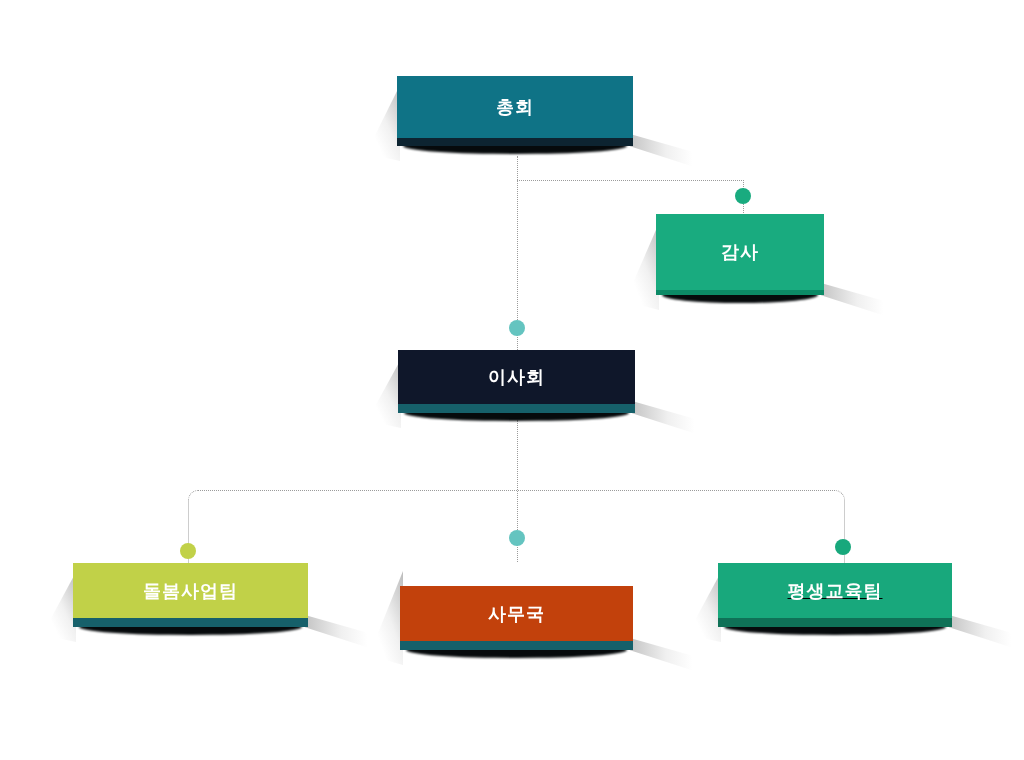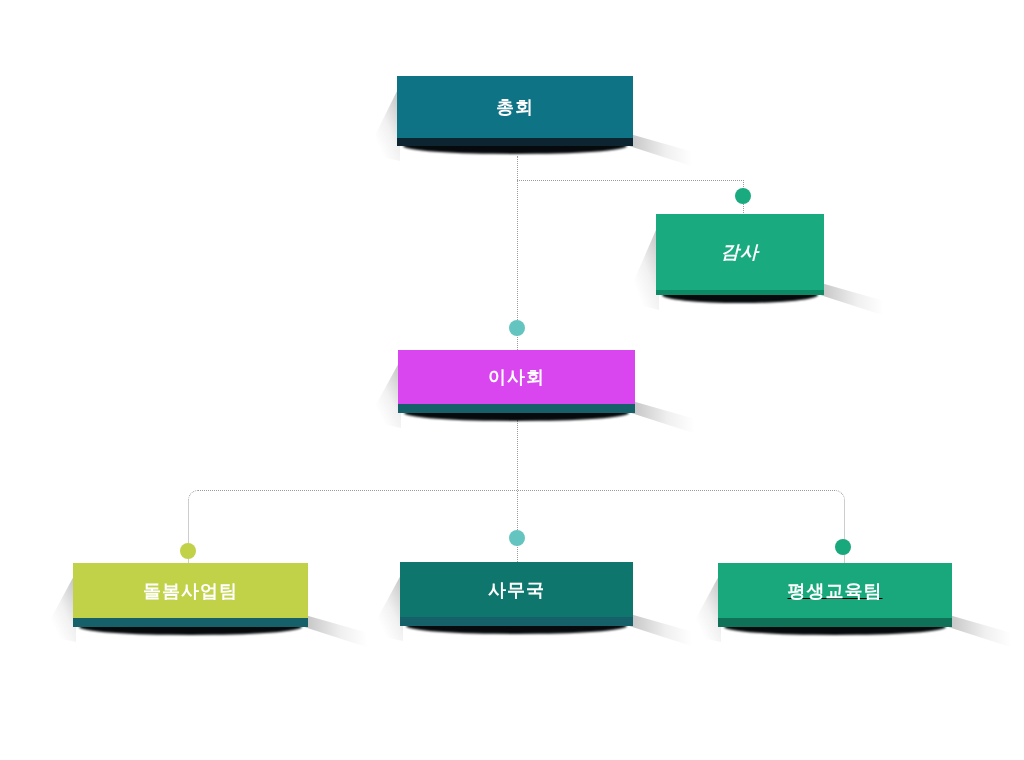--- a/index.html
+++ b/index.html
@@ -150,51 +150,51 @@
     <div class="box" style="background-color: rgb(15, 115, 134);">
       <span class="label">총회</span>
     </div>
     <div class="strip" style="background-color: rgb(13, 36, 49);"></div>
   </div>
 
   <div class="node node-gamsa">
     <div class="fold-left"></div>
     <div class="fold-right"></div>
     <div class="curl-shadow"></div>
-    <div class="box" style="background-color: rgb(25, 171, 127); font-style: italic;">
+    <div class="box" style="background-color: rgb(25, 171, 127);">
       <span class="label">감사</span>
     </div>
     <div class="strip" style="background-color: rgb(12, 138, 102);"></div>
   </div>
 
   <div class="node node-isahoe">
     <div class="fold-left"></div>
     <div class="fold-right"></div>
     <div class="curl-shadow"></div>
-    <div class="box" style="background-color: #d946ef;">
+    <div class="box" style="background-color: #0f172a;">
       <span class="label">이사회</span>
     </div>
     <div class="strip" style="background-color: rgb(22, 96, 106);"></div>
   </div>
 
   <div class="node node-dolbom">
     <div class="fold-left"></div>
     <div class="fold-right"></div>
     <div class="curl-shadow"></div>
     <div class="box" style="background-color: rgb(193, 209, 72);">
       <span class="label">돌봄사업팀</span>
     </div>
     <div class="strip" style="background-color: rgb(22, 96, 106);"></div>
   </div>
 
   <div class="node node-samuguk">
     <div class="fold-left"></div>
     <div class="fold-right"></div>
     <div class="curl-shadow"></div>
-    <div class="box" style="background-color: #0f766e;">
+    <div class="box" style="background-color: #c2410c; margin-top: 24px;">
       <span class="label">사무국</span>
     </div>
     <div class="strip" style="background-color: rgb(22, 96, 106);"></div>
   </div>
 
   <div class="node node-pyeongsaeng">
     <div class="fold-left"></div>
     <div class="fold-right"></div>
     <div class="curl-shadow"></div>
     <div class="box" style="background-color: rgb(24, 168, 124); text-decoration: underline;">

